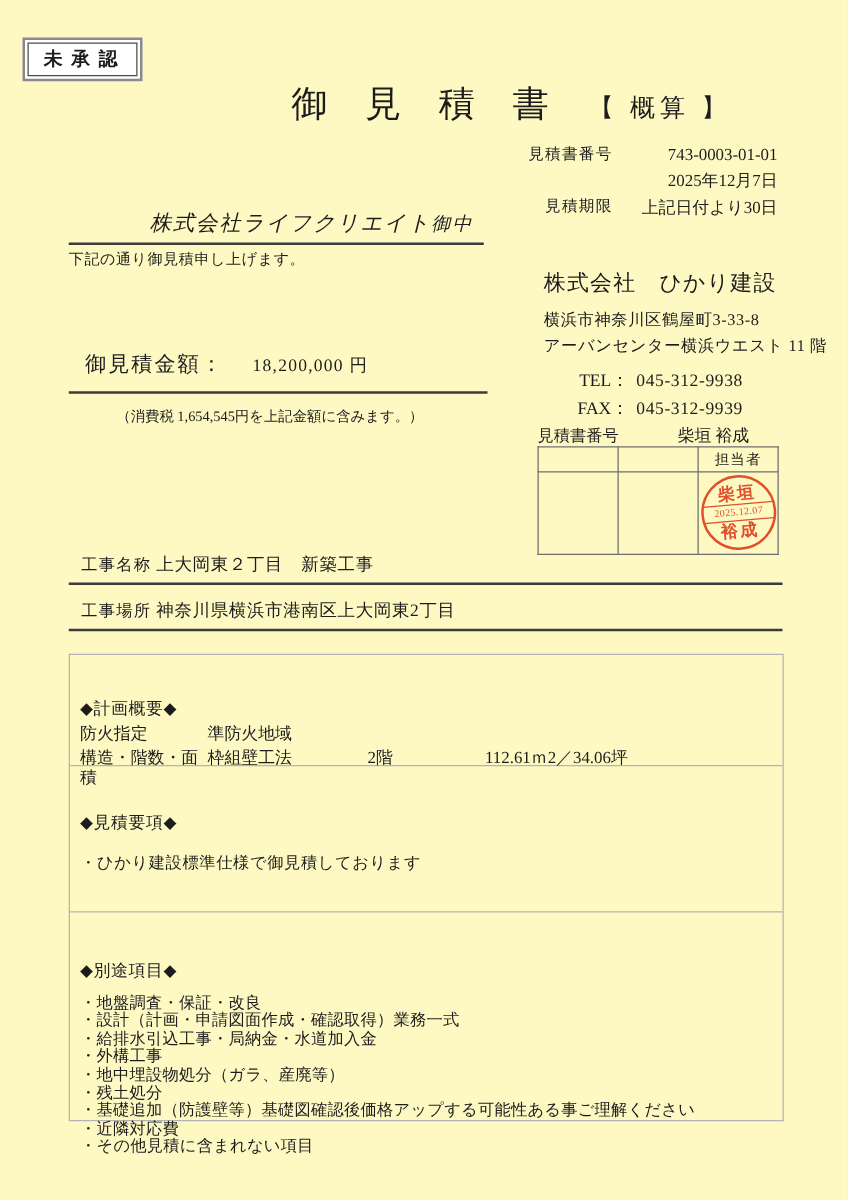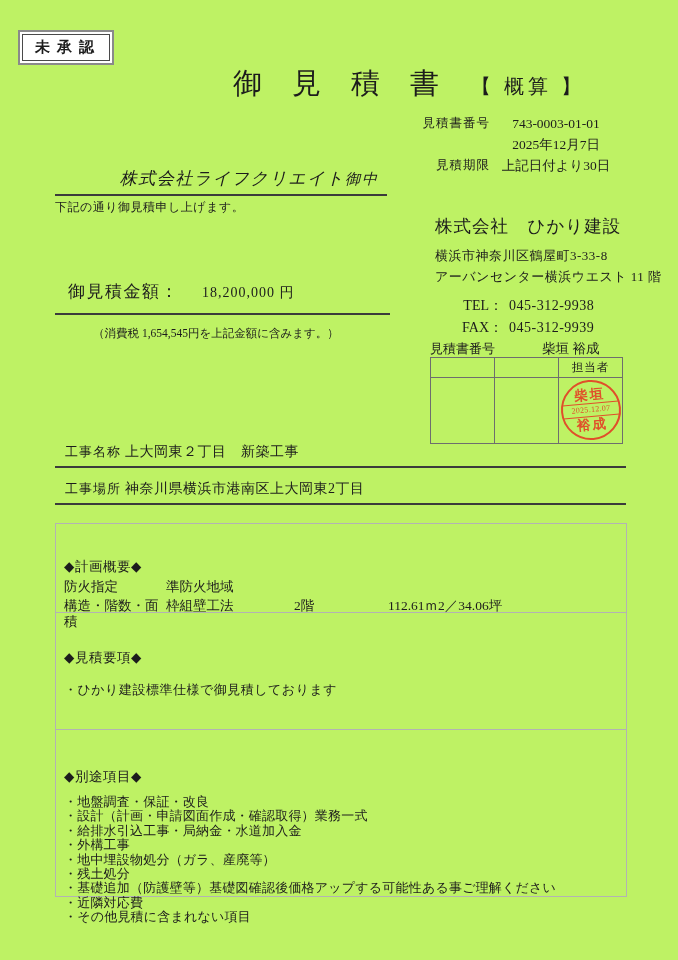--- a/index.html
+++ b/index.html
@@ -1,33 +1,33 @@
 <!DOCTYPE html>
 <html lang="ja" style="--seal-color: #e04f2a;"><head>
 <meta charset="utf-8">
 <style>
   :root { --seal-color:#e04f2a; --line-dark:#3b3b3b; --line-light:#b3b3b3; --ink:#1c1c1c; }
   * { margin:0; padding:0; box-sizing:border-box; }
   body { background:#e8e8e8; font-family:"Liberation Serif","DejaVu Serif",serif; color:var(--ink); }
-  .page { position:relative; width:678px; height:960px; background:#bef264; margin:0 auto; overflow:hidden; }
+  .page { position:relative; width:678px; height:960px; background:#fef9c3; margin:0 auto; overflow:hidden; }
 
   
   .unapproved { position:absolute; left:18px; top:30px; border:2px solid #8a8a8a; padding:2px; background:#fff; }
   .unapproved-inner { border:1px solid #4a4a4a; padding:3px 8px 3px 12px; font-size:15px; font-weight:bold; letter-spacing:7px; }
 
   
   .title { position:absolute; left:233px; top:64px; display:flex; align-items:baseline; white-space:nowrap; }
   .title-main { font-size:29px; letter-spacing:30px; }
   .title-qual { font-size:20px; letter-spacing:4px; margin-left:2px; }
 
   
   .meta { position:absolute; top:113px; right:56px; }
   .meta-row { display:flex; justify-content:flex-end; line-height:21px; }
   .meta-label { width:115px; text-align:right; font-size:12.5px; letter-spacing:1px; }
-  .meta-value { width:132px; text-align:center; font-size:13.5px; }
+  .meta-value { width:132px; text-align:right; font-size:13.5px; }
 
   
   .customer { position:absolute; left:55px; top:167px; width:332px; border-bottom:2px solid var(--line-dark);
               display:flex; justify-content:flex-end; align-items:baseline; padding:0 8px 4px 3px;font-style:italic; }
   .customer-name { font-size:17px; letter-spacing:1.5px; }
   .customer-honorific { font-size:15px; letter-spacing:2px; }
   .greeting { position:absolute; left:55px; top:199px; font-size:12px; letter-spacing:0.5px; }
 
   
   .issuer { position:absolute; left:388px; top:214px;margin-left:47px; }

